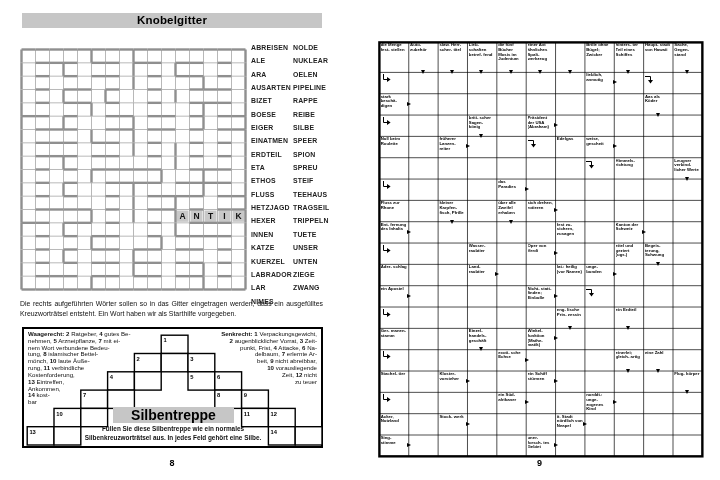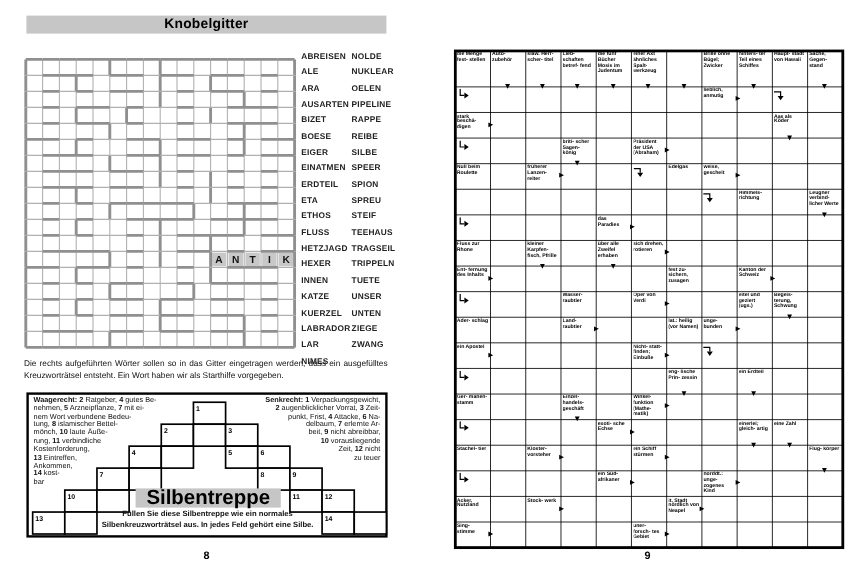--- a/index.html
+++ b/index.html
@@ -7,21 +7,21 @@
        font-family:"Liberation Sans",sans-serif;padding-left:12px;}
   .hbar{position:absolute;height:15px;background:#c6c6c6;color:#000;text-align:center;
         font-weight:bold;font-size:11.5px;line-height:15px;letter-spacing:.2px;}
   .instr{position:absolute;font-size:6.9px;line-height:1.5;color:#111;text-align:justify;}
   .wordcol{position:absolute;margin:0;padding:0;list-style:none;}
   .wordcol li{height:13.35px;font-size:6.9px;font-weight:bold;color:#222;letter-spacing:.2px;}
   .frame{position:absolute;border:2.4px solid #000;background:#fff;}
   .clueblock{position:absolute;font-size:6.1px;line-height:1.12;color:#111;}
   .clueblock b{font-weight:bold;}
   .treppe-title{position:absolute;background:#c6c6c6;color:#000;font-weight:bold;
-        font-size:17px;text-align:center;line-height:16px;}
+        font-size:14px;text-align:center;line-height:16px;}
   .caption{position:absolute;font-size:6.4px;font-weight:bold;text-align:center;color:#111;}
   .pagenum{position:absolute;font-size:9px;font-weight:bold;text-align:center;color:#000;}
   .scell{position:absolute;overflow:hidden;font-weight:bold;color:#000;
          font-size:4.3px;line-height:1.09;word-break:break-word;}
   .tri-r{position:absolute;width:0;height:0;border-top:2.8px solid transparent;
          border-bottom:2.8px solid transparent;border-left:4.5px solid #000;}
   .tri-d{position:absolute;width:0;height:0;border-left:2.8px solid transparent;
          border-right:2.8px solid transparent;border-top:4.5px solid #000;}
 </style>
 </head>

